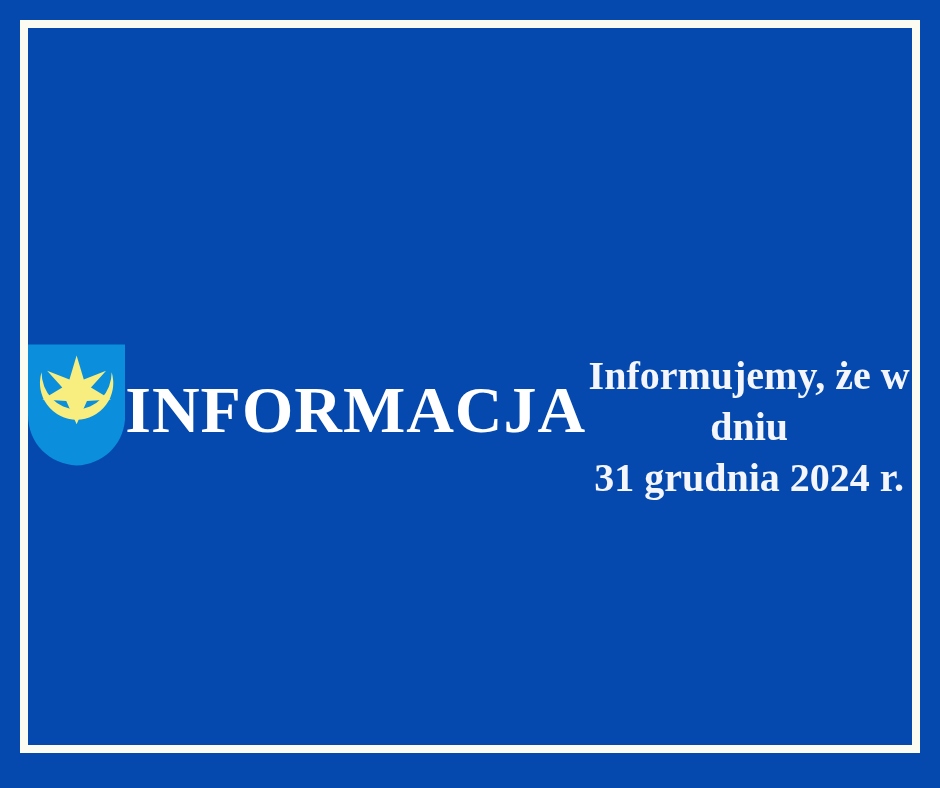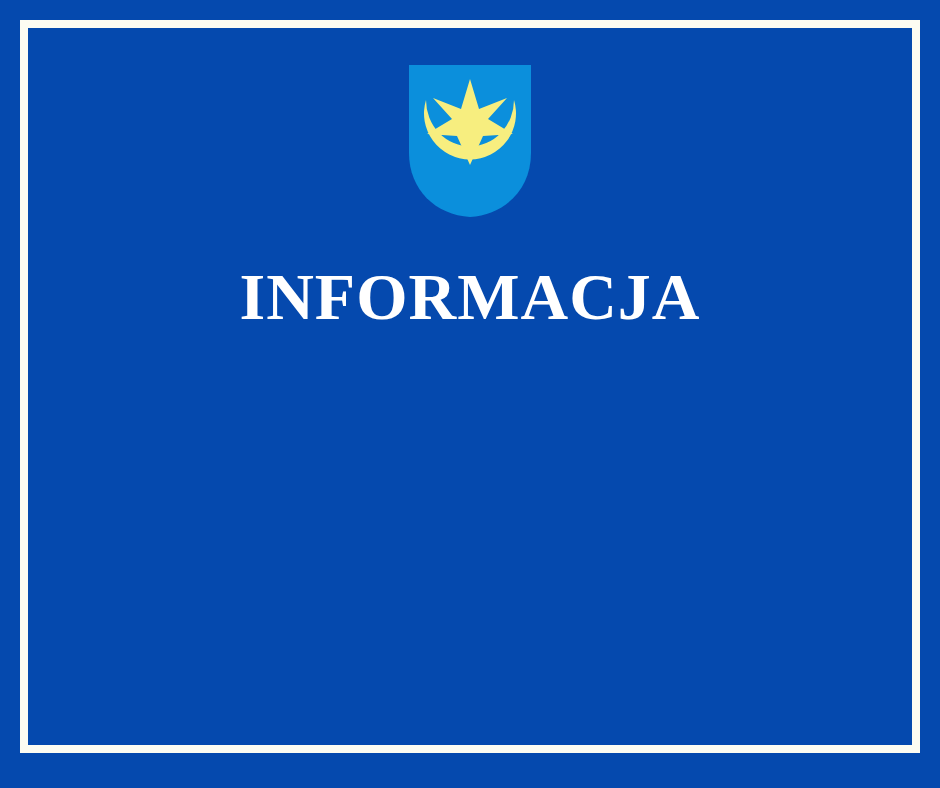--- a/index.html
+++ b/index.html
@@ -35,21 +35,21 @@
   }
 
   .content {
     position: absolute;
     left: 28px;
     top: 28px;
     width: 884px;
     height: 717px;
     box-sizing: border-box;
     display: flex;
-    flex-direction: column;
+    flex-direction: row;
     align-items: center;
   }
 
   
   .crest {
     margin-top: 37px;
     width: 122px;
     height: 152px;
     display: block;
   }
@@ -100,16 +100,18 @@
 
       <path d="M0 0 H122 V88 C122 125 95 150 61 152 C27 150 0 125 0 88 Z" fill="#0b8fdc"></path>
 
       <path d="M17 35 A46 46 0 1 0 105 35 A37 39 0 1 1 17 35 Z" fill="#f7ee7f"></path>
 
       <path d="M61 14 L70 44 L98 33 L79 54 L104 69 L74 71 L61 100 L48 71 L18 69 L43 54 L24 33 L52 44 Z" fill="#f7ee7f"></path>
     </svg>
 
     <h1 class="poster-title">INFORMACJA</h1>
 
+    <p class="para para-date">Informujemy, że w dniu
+31 grudnia 2024 r.</p>
 
 
   </div>
 </div>
 
 </body></html>

